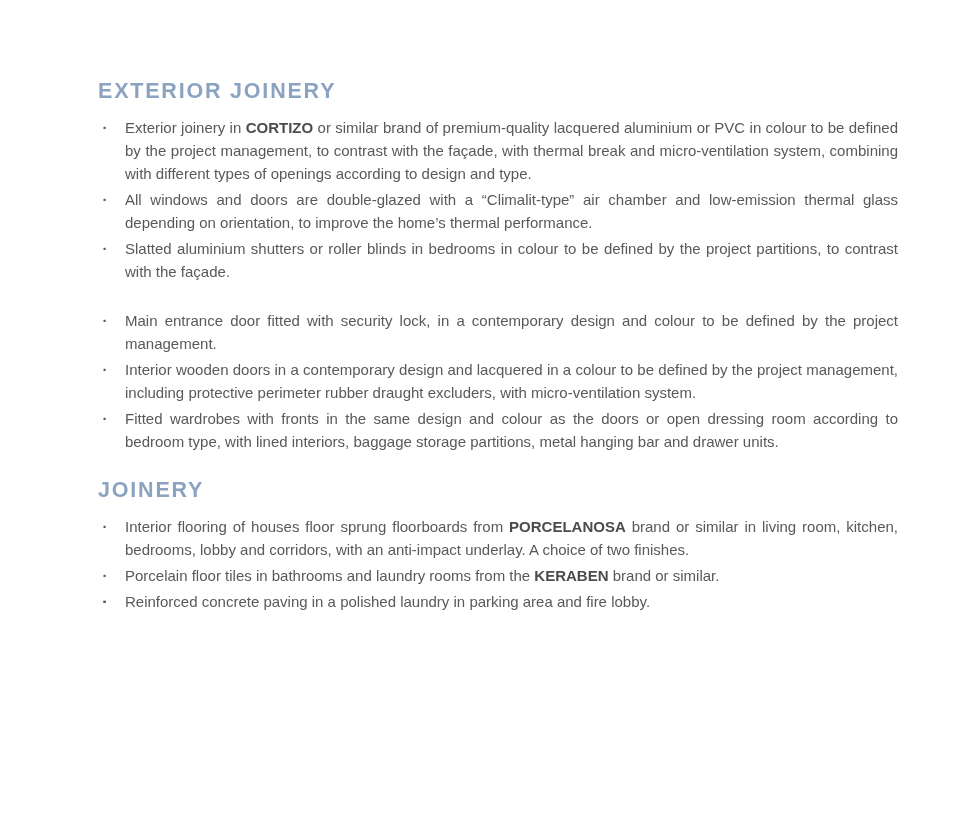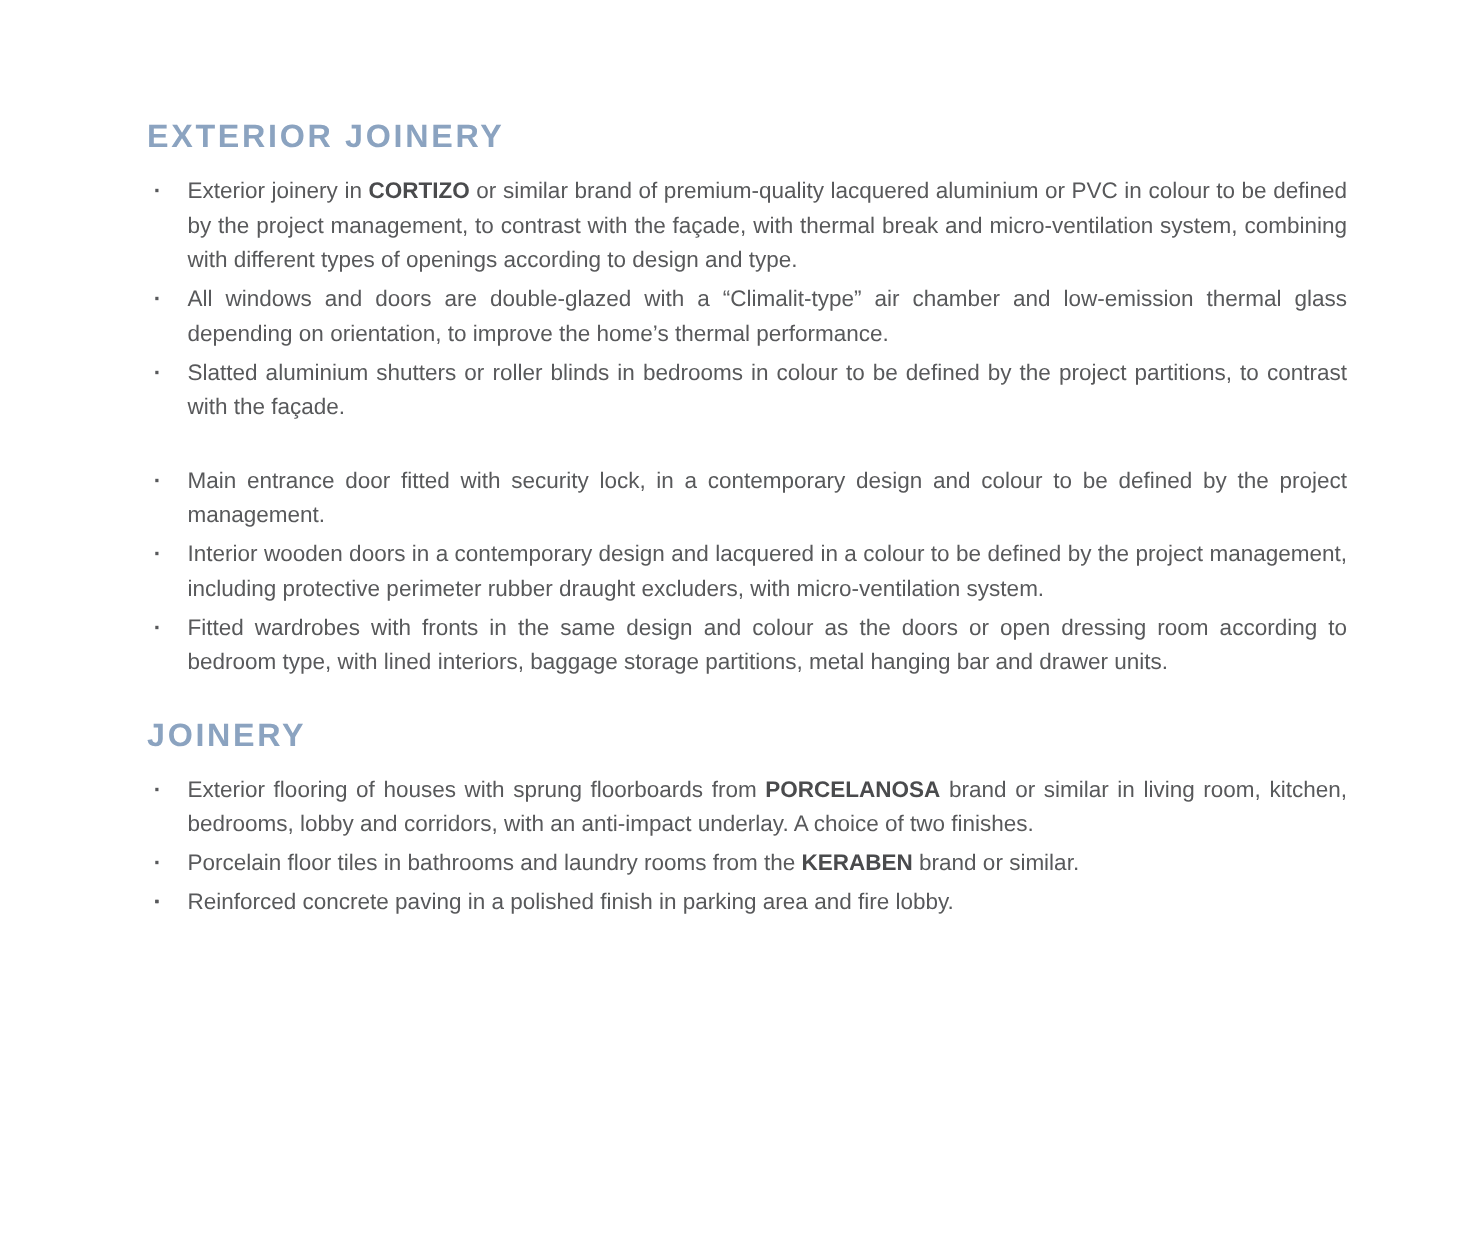--- a/index.html
+++ b/index.html
@@ -105,33 +105,33 @@
     <span class="text"><span class="seg">Fitted wardrobes with fronts in the same design and colour as the doors or open dressing room according to bedroom type, with lined interiors, baggage storage partitions, metal hanging bar and drawer units.</span></span>
   </li>
 </ul>
   </section>
 
   <section class="doc-section">
     <h2 class="section-heading">JOINERY</h2>
     <ul class="bullet-list">
   <li class="bullet-item">
     <span class="marker">·</span>
-    <span class="text"><span class="seg">Exterior flooring of houses with sprung floorboards from </span><span class="seg-bold">PORCELANOSA</span><span class="seg"> brand or similar in living room, kitchen, bedrooms, lobby and corridors, with an anti-impact underlay. A choice of two finishes.</span></span>
+    <span class="text"><span class="seg">Interior flooring of houses floor sprung floorboards from </span><span class="seg-bold">PORCELANOSA</span><span class="seg"> brand or similar in living room, kitchen, bedrooms, lobby and corridors, with an anti-impact underlay. A choice of two finishes.</span></span>
   </li>
 
   <li class="bullet-item">
     <span class="marker">·</span>
     <span class="text"><span class="seg">Porcelain floor tiles in bathrooms and laundry rooms from the </span><span class="seg-bold">KERABEN</span><span class="seg"> brand or similar.</span></span>
   </li>
 
   <li class="bullet-item">
     <span class="marker">·</span>
   </li>
 
   <li class="bullet-item">
     <span class="marker">·</span>
-    <span class="text"><span class="seg">Reinforced concrete paving in a polished finish in parking area and fire lobby.</span></span>
+    <span class="text"><span class="seg">Reinforced concrete paving in a polished laundry in parking area and fire lobby.</span></span>
   </li>
 </ul>
   </section>
 </div>
   </div>
 </div>
 
 </body></html>

